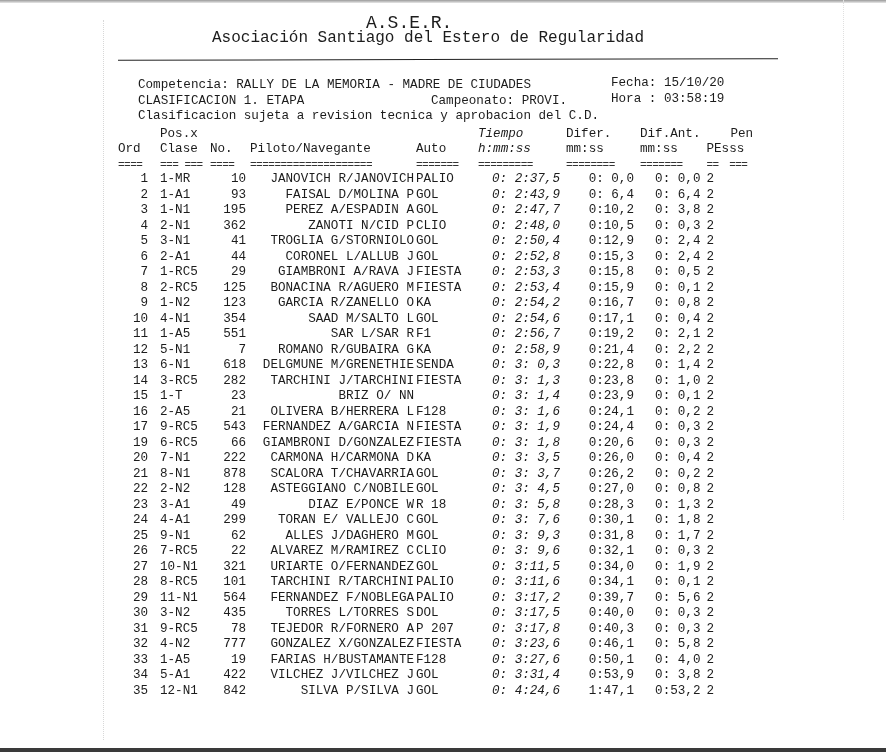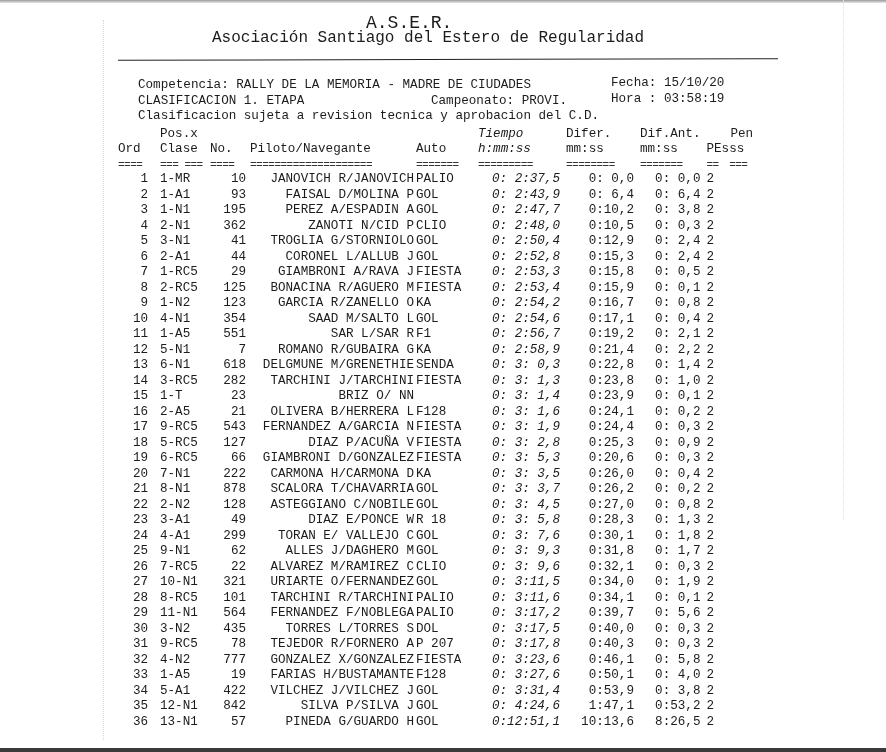--- a/index.html
+++ b/index.html
@@ -298,38 +298,26 @@
           <td class="c-no">543</td>
           <td class="c-pil">FERNANDEZ A/GARCIA N</td>
           <td class="c-aut">FIESTA</td>
           <td class="c-tie">0: 3: 1,9</td>
           <td class="c-dif">0:24,4</td>
           <td class="c-dan">0: 0,3</td>
           <td class="c-pes">2</td>
           <td class="c-pen"></td>
         </tr>
         <tr>
-          <td class="c-ord">18</td>
-          <td class="c-pos">5-RC5</td>
-          <td class="c-no">127</td>
-          <td class="c-pil">DIAZ P/ACUÑA V</td>
-          <td class="c-aut">FIESTA</td>
-          <td class="c-tie">0: 3: 2,8</td>
-          <td class="c-dif">0:25,3</td>
-          <td class="c-dan">0: 0,9</td>
-          <td class="c-pes">2</td>
-          <td class="c-pen"></td>
-        </tr>
-        <tr>
           <td class="c-ord">19</td>
           <td class="c-pos">6-RC5</td>
           <td class="c-no">66</td>
           <td class="c-pil">GIAMBRONI D/GONZALEZ</td>
           <td class="c-aut">FIESTA</td>
-          <td class="c-tie">0: 3: 5,3</td>
+          <td class="c-tie">0: 3: 1,8</td>
           <td class="c-dif">0:20,6</td>
           <td class="c-dan">0: 0,3</td>
           <td class="c-pes">2</td>
           <td class="c-pen"></td>
         </tr>
         <tr>
           <td class="c-ord">20</td>
           <td class="c-pos">7-N1</td>
           <td class="c-no">222</td>
           <td class="c-pil">CARMONA H/CARMONA D</td>
@@ -513,31 +501,19 @@
           <td class="c-pos">12-N1</td>
           <td class="c-no">842</td>
           <td class="c-pil">SILVA P/SILVA J</td>
           <td class="c-aut">GOL</td>
           <td class="c-tie">0: 4:24,6</td>
           <td class="c-dif">1:47,1</td>
           <td class="c-dan">0:53,2</td>
           <td class="c-pes">2</td>
           <td class="c-pen"></td>
         </tr>
-        <tr>
-          <td class="c-ord">36</td>
-          <td class="c-pos">13-N1</td>
-          <td class="c-no">57</td>
-          <td class="c-pil">PINEDA G/GUARDO H</td>
-          <td class="c-aut">GOL</td>
-          <td class="c-tie">0:12:51,1</td>
-          <td class="c-dif">10:13,6</td>
-          <td class="c-dan">8:26,5</td>
-          <td class="c-pes">2</td>
-          <td class="c-pen"></td>
-        </tr>
       </tbody>
   </table>
 
   <div class="endline">==============================================================================================</div>
 </div>
 
 <div class="bottombar"></div>
 
 </body></html>

